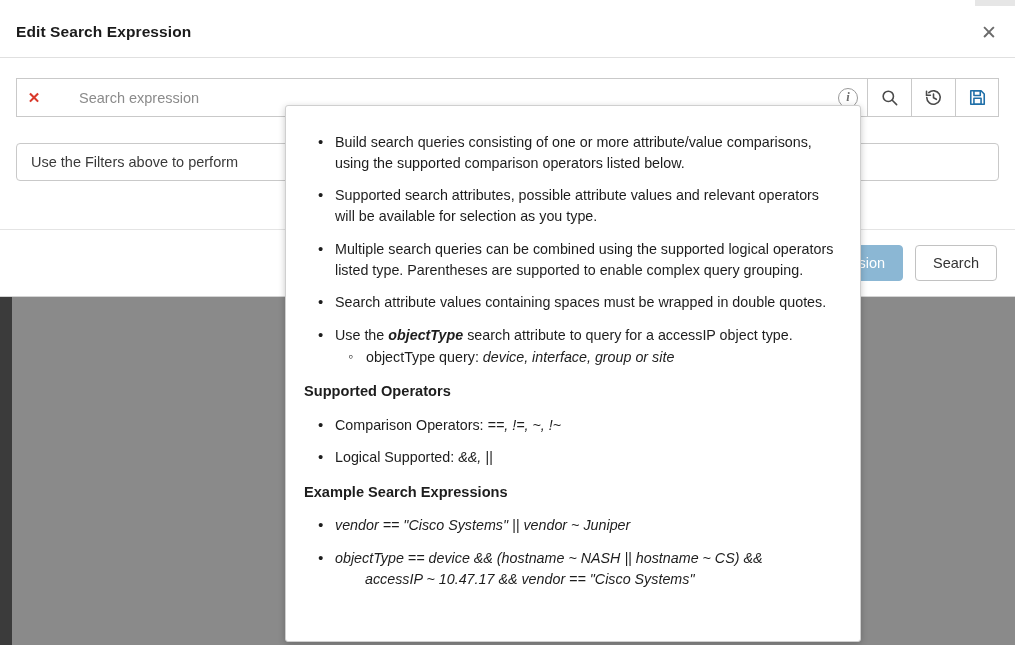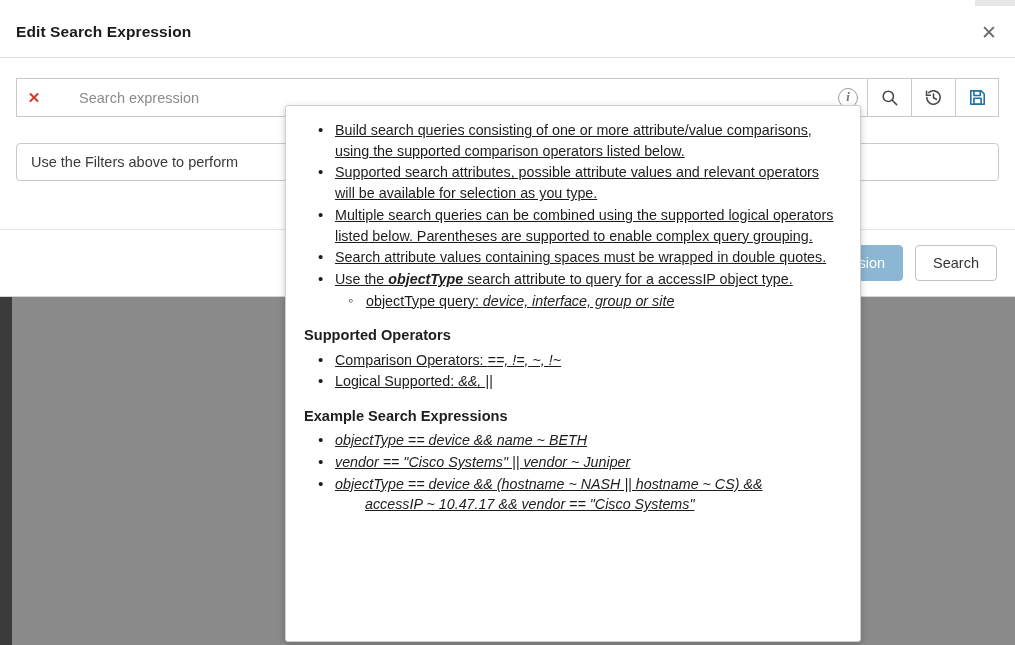--- a/index.html
+++ b/index.html
@@ -166,22 +166,21 @@
     margin: 0 0 3px 0;
   }
   .help-h.spaced { margin-top: 14px; }
   ul.help-list {
     list-style: none;
     margin: 0; padding: 0;
   }
   ul.help-list > li {
     position: relative;
     padding-left: 31px;
-    margin: 0 0 1px 0;
-    text-decoration: underline;
+    margin: 12px 0 1px 0;
   }
   ul.help-list > li::before {
     content: "\2022";
     position: absolute; left: 14px; top: -1px;
     font-size: 15px; color: #1d1d1d;
   }
   ul.help-sub {
     list-style: none;
     margin: 0; padding: 0;
   }
@@ -259,21 +258,21 @@
       <div class="btn btn-primary">sion</div>
       <div class="btn btn-secondary">Search</div>
     </div>
   </div>
 
   <div class="help-pop">
 
     <ul class="help-list">
       <li>Build search queries consisting of one or more attribute/value comparisons, using the supported comparison operators listed below.</li>
       <li>Supported search attributes, possible attribute values and relevant operators will be available for selection as you type.</li>
-      <li>Multiple search queries can be combined using the supported logical operators listed below. Parentheses are supported to enable complex query grouping.</li>
+      <li>Multiple search queries can be combined using the supported logical operators listed type. Parentheses are supported to enable complex query grouping.</li>
       <li>Search attribute values containing spaces must be wrapped in double quotes.</li>
       <li>
         <span>Use the </span><span class="bi">objectType</span><span> search attribute to query for a accessIP object type.</span>
         <ul class="help-sub">
           <li>
             <span>objectType query: </span><span class="i">device, interface, group or site</span>
           </li>
         </ul>
       </li>
     </ul>
@@ -283,21 +282,20 @@
       <li>
         <span>Comparison Operators: </span><span class="i">==, !=, ~, !~</span>
       </li>
       <li>
         <span>Logical Supported: </span><span class="i">&amp;&amp;, ||</span>
       </li>
     </ul>
 
     <div class="help-h spaced">Example Search Expressions</div>
     <ul class="help-list ex-list">
-      <li>objectType == device &amp;&amp; name ~ BETH</li>
       <li>vendor == "Cisco Systems" || vendor ~ Juniper</li>
       <li>
         <span>objectType == device &amp;&amp; (hostname ~ NASH || hostname ~ CS) &amp;&amp;</span>
         <span class="ex-indent">accessIP ~ 10.47.17 &amp;&amp; vendor == "Cisco Systems"</span>
       </li>
     </ul>
   </div>
 
 </div>
 

